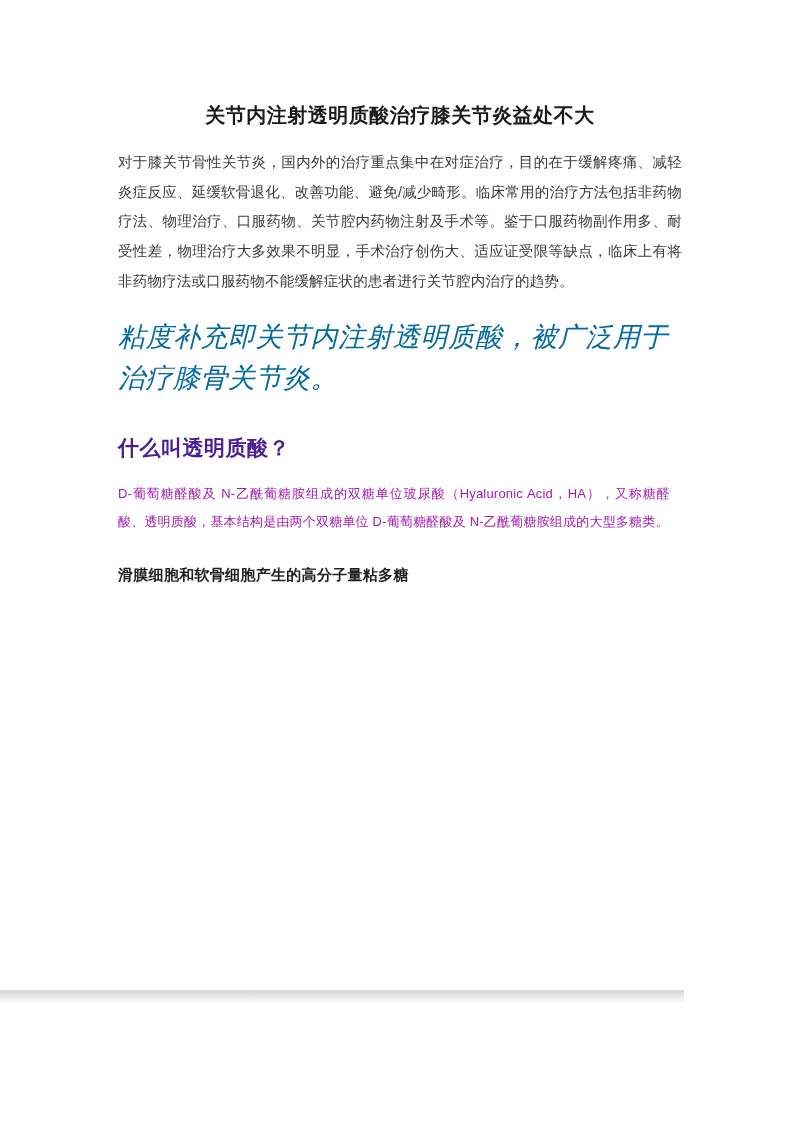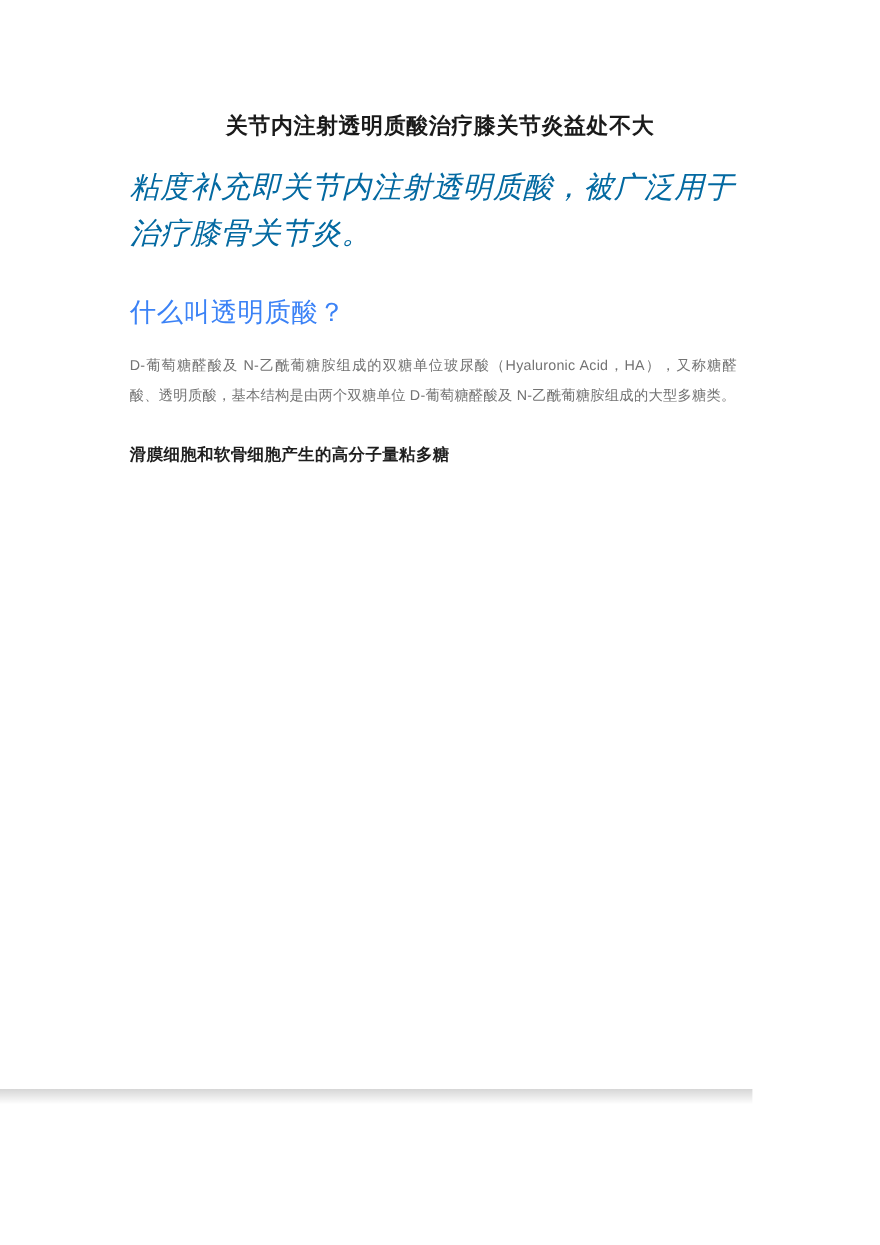--- a/index.html
+++ b/index.html
@@ -50,30 +50,30 @@
     font-size: 27px;
     line-height: 1.55;
     color: #0369a1;
     font-style: italic;
     font-weight: normal;
     margin: 20px 0 26px 0;
     letter-spacing: 0.5px;
     font-family: "Liberation Serif", serif;
   }
   .section-heading {
-    font-size: 24px;
-    color: #3b82f6;
-    font-weight: normal;
+    font-size: 21px;
+    color: #4c1d95;
+    font-weight: bold;
     margin: 34px 0 18px 0;
     letter-spacing: 0.5px;
   }
   .small-text {
     font-size: 13px;
     line-height: 2.15;
-    color: #737373;
+    color: #a21caf;
     margin: 0 12px 16px 0;
     text-align: justify;
     letter-spacing: 0.2px;
   }
   .bold-heading {
     font-size: 15px;
     font-weight: bold;
     color: #1f1f1f;
     margin: 30px 0 0 0;
     letter-spacing: 0.3px;
@@ -97,20 +97,21 @@
 </style>
 </head>
 <body>
 
 <div class="page">
 
   <div class="content">
 
     <h1 class="doc-title">关节内注射透明质酸治疗膝关节炎益处不大</h1>
 
+    <p class="body-text">对于膝关节骨性关节炎，国内外的治疗重点集中在对症治疗，目的在于缓解疼痛、减轻炎症反应、延缓软骨退化、改善功能、避免/减少畸形。临床常用的治疗方法包括非药物疗法、物理治疗、口服药物、关节腔内药物注射及手术等。鉴于口服药物副作用多、耐受性差，物理治疗大多效果不明显，手术治疗创伤大、适应证受限等缺点，临床上有将非药物疗法或口服药物不能缓解症状的患者进行关节腔内治疗的趋势。</p>
 
     <div class="pullquote">粘度补充即关节内注射透明质酸，被广泛用于治疗膝骨关节炎。</div>
 
 
     <h2 class="section-heading">什么叫透明质酸？</h2>
 
     <p class="small-text">D-葡萄糖醛酸及 N-乙酰葡糖胺组成的双糖单位玻尿酸（Hyaluronic Acid，HA），又称糖醛酸、透明质酸，基本结构是由两个双糖单位 D-葡萄糖醛酸及 N-乙酰葡糖胺组成的大型多糖类。</p>
 
 
     <h3 class="bold-heading">滑膜细胞和软骨细胞产生的高分子量粘多糖</h3>

